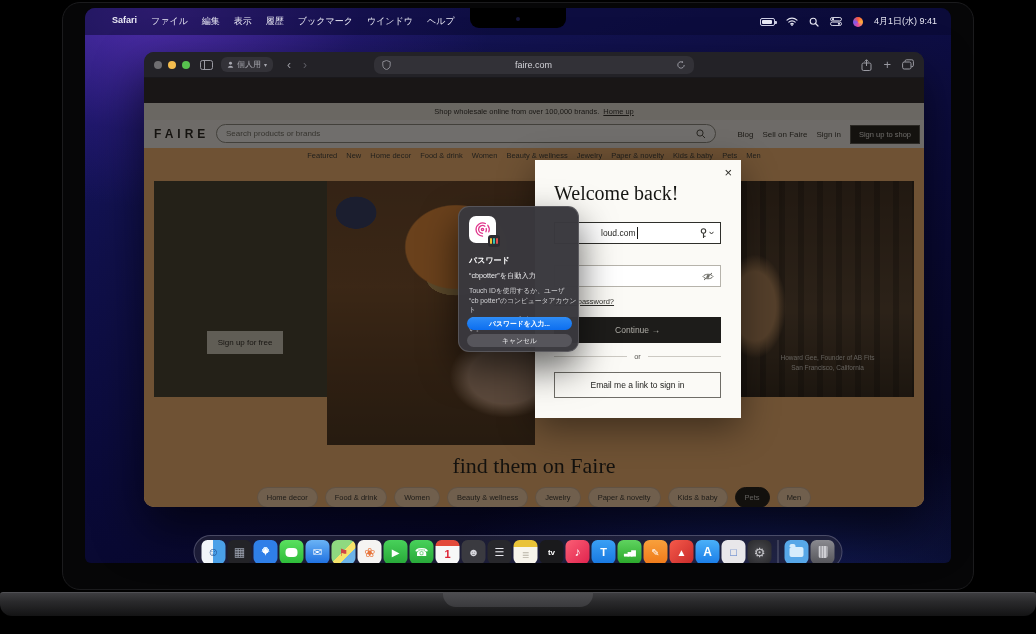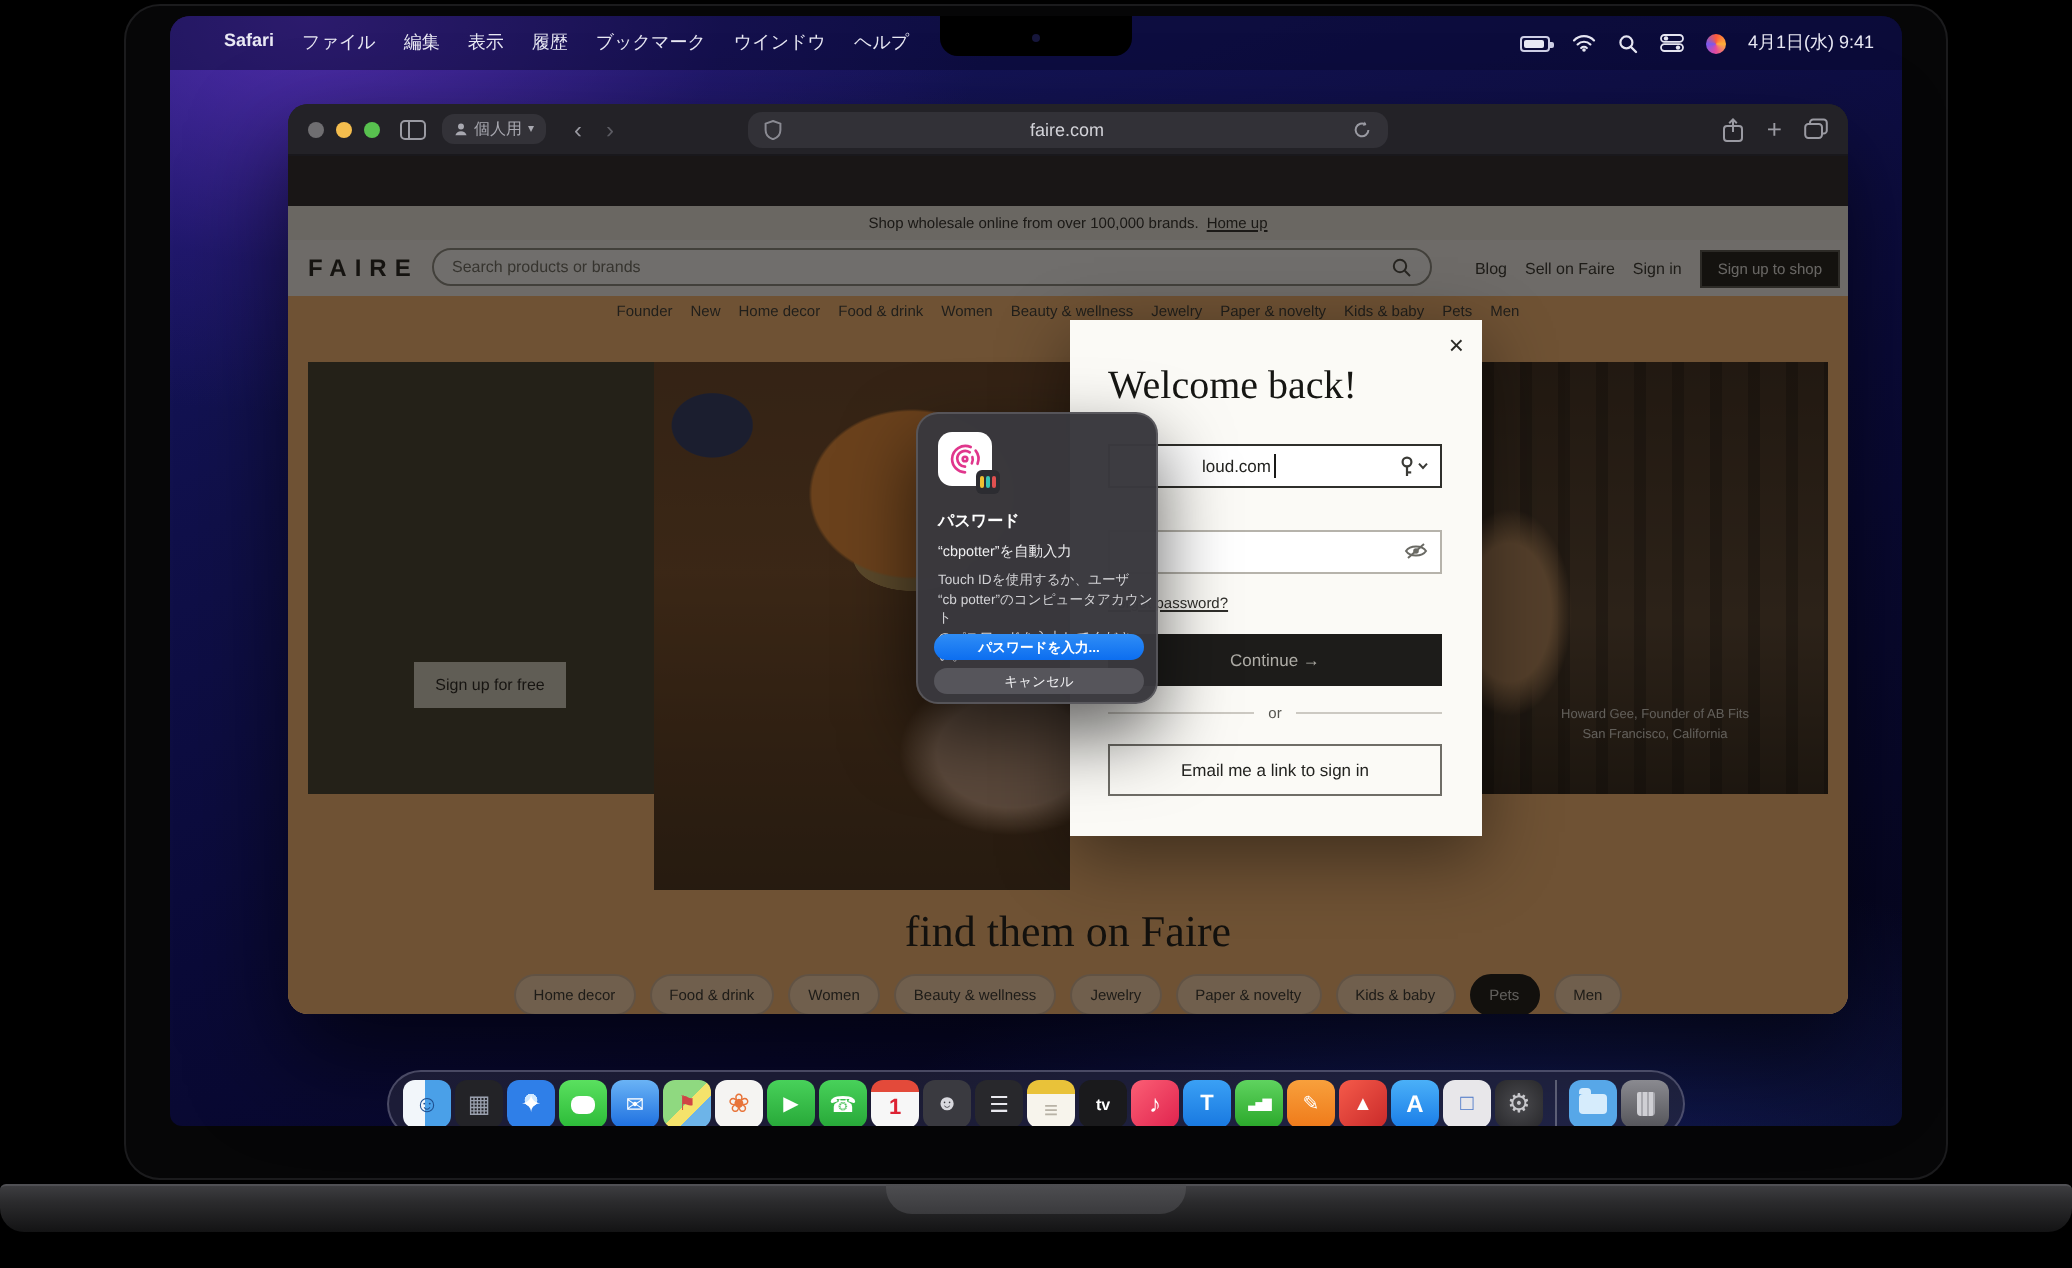--- a/index.html
+++ b/index.html
@@ -372,21 +372,21 @@
             </svg>
         </span>
         <span class="hlinks">
           <span class="hlink">Blog</span>
           <span class="hlink">Sell on Faire</span>
           <span class="hlink">Sign in</span>
           <span class="shopbtn">Sign up to shop</span>
         </span>
       </div>
       <div class="pnav" id="site-nav">
-          <span>Founder</span>
+          <span>Featured</span>
           <span>New</span>
           <span>Home decor</span>
           <span>Food &amp; drink</span>
           <span>Women</span>
           <span>Beauty &amp; wellness</span>
           <span>Jewelry</span>
           <span>Paper &amp; novelty</span>
           <span>Kids &amp; baby</span>
           <span>Pets</span>
           <span>Men</span>

